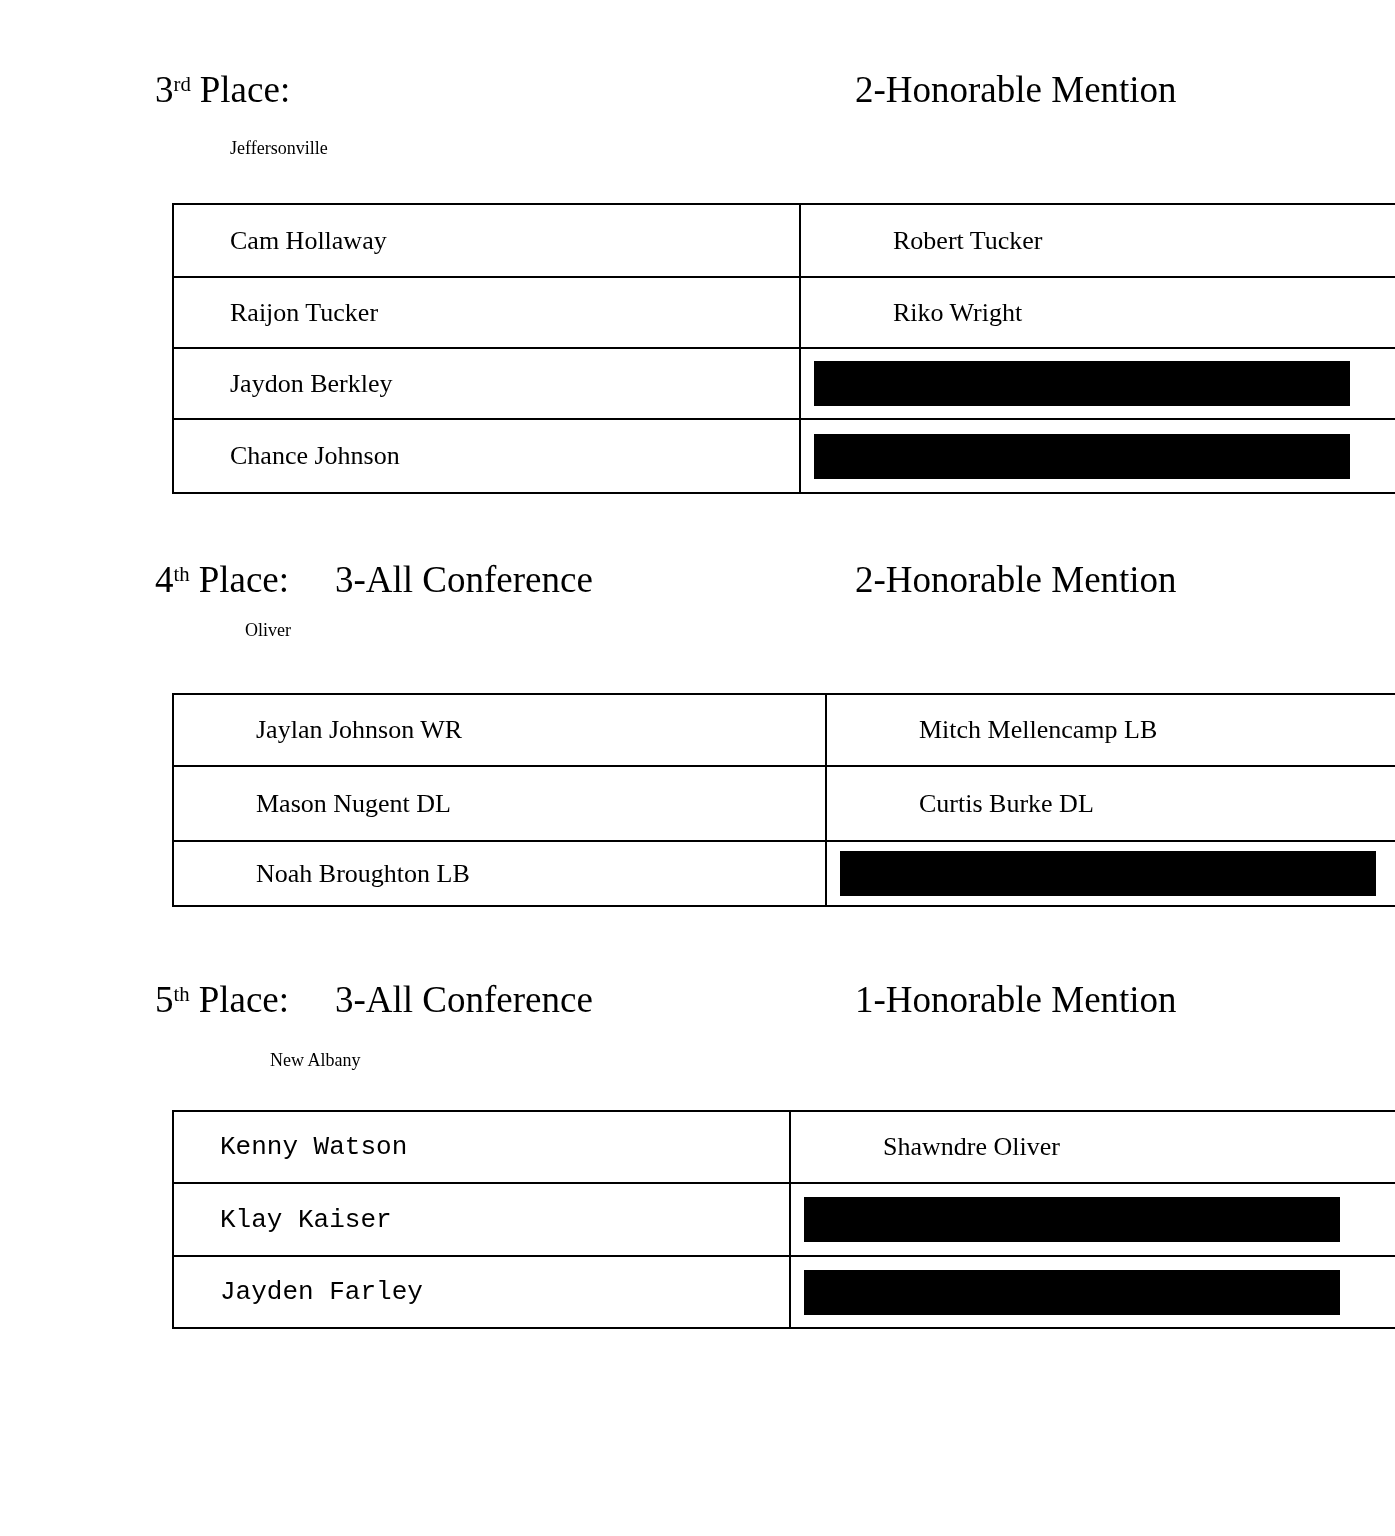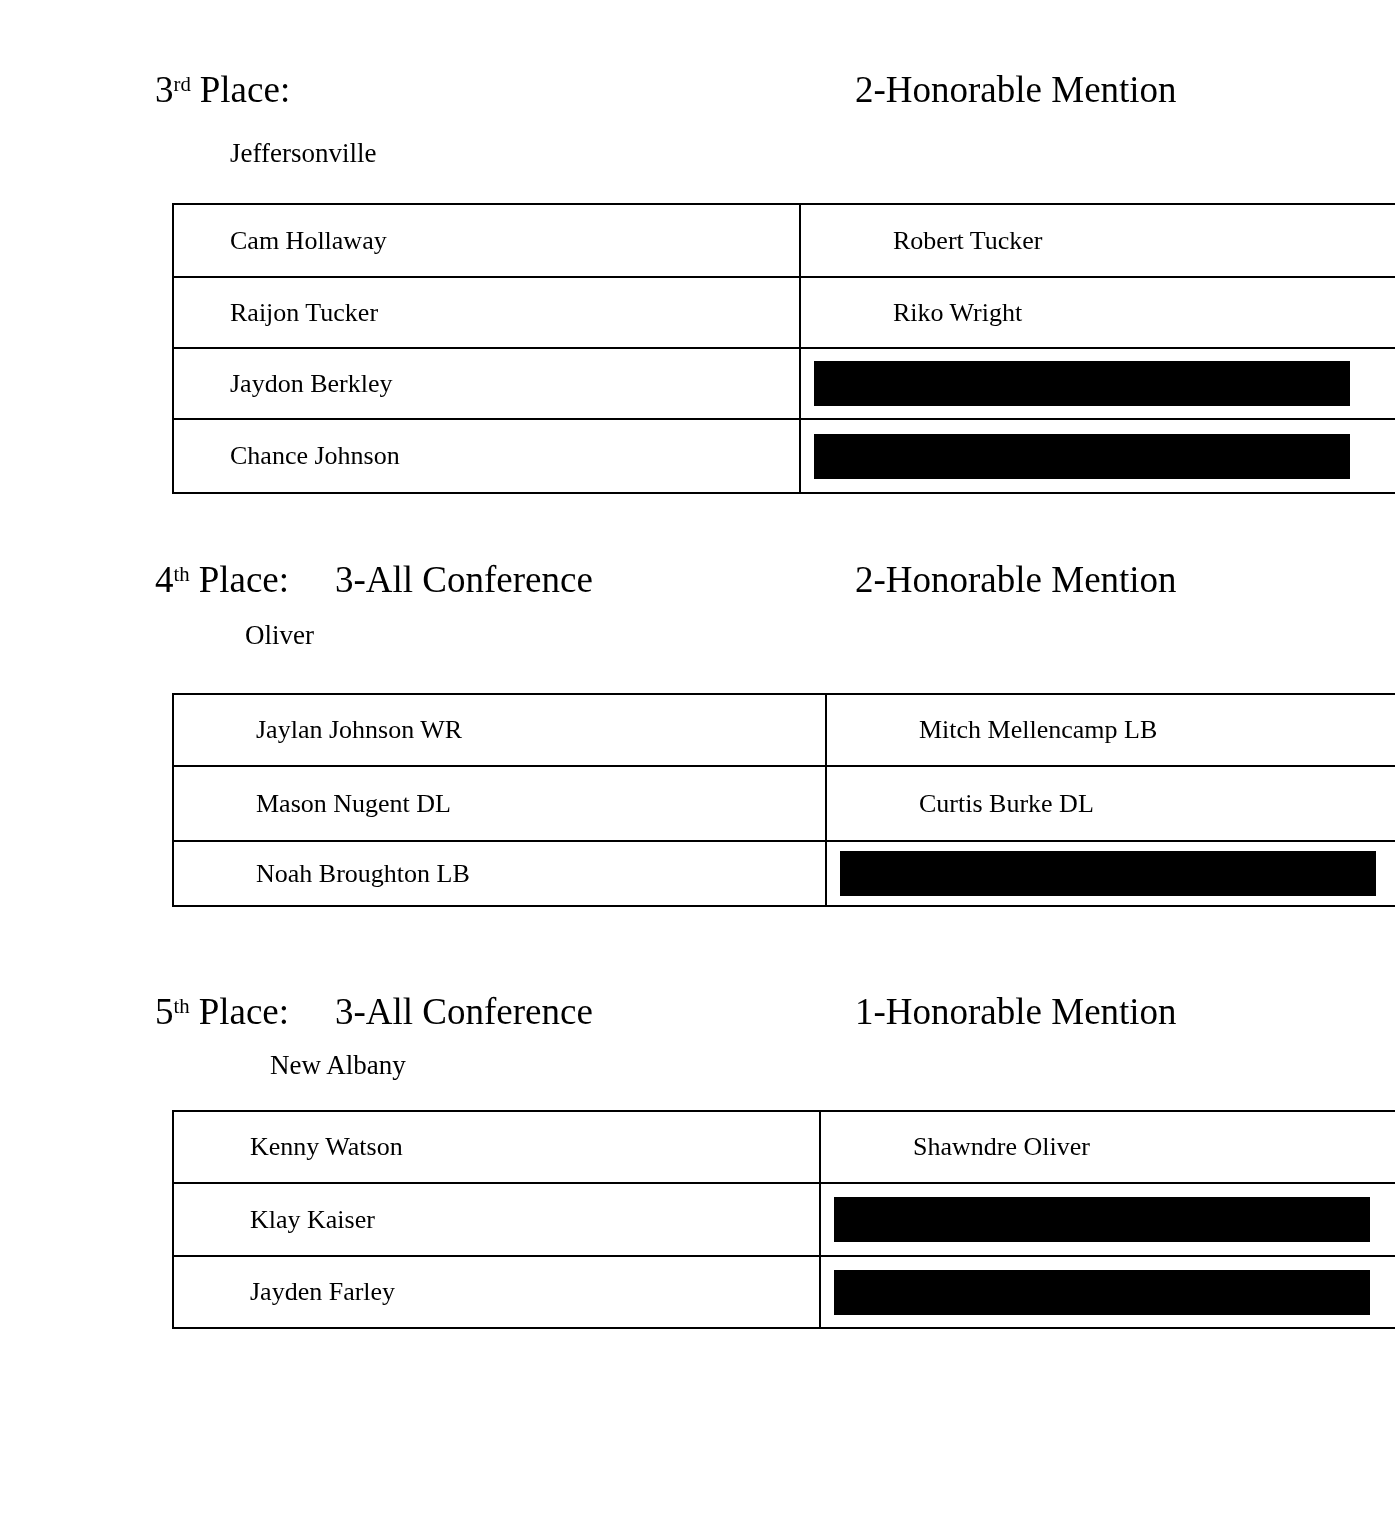--- a/index.html
+++ b/index.html
@@ -26,21 +26,21 @@
   .h-conf  { left: 180px; }
   .h-hm    { left: 700px; }
   sup.ord {
     font-size: 0.56em;
     vertical-align: 0.52em;
     line-height: 0;
   }
   .place-word { margin-left: 9px; }
   .team {
     position: absolute;
-    font-size: 27px;
+    font-size: 18px;
     white-space: nowrap;
   }
   table.roster {
     position: absolute;
     left: 172px;
     width: 1138px;
     border-collapse: collapse;
     table-layout: fixed;
     background: #ffffff;
   }
@@ -48,21 +48,21 @@
     border: 2px solid #000000;
     font-size: 26px;
     vertical-align: middle;
     overflow: hidden;
     white-space: nowrap;
   }
   td.col-left  { width: 568px; }
   td.col-right { width: 570px; padding-left: 92px; }
   .t1 td.col-left { padding-left: 56px; }
   .t2 td.col-left { padding-left: 82px; }
-  .t3 td.col-left { padding-left: 76px; }
+  .t3 td.col-left { padding-left: 46px; font-family: Liberation Mono, monospace; }
   td.col-right.redacted { padding: 0; }
   .bar {
     height: 45px;
     width: 536px;
     margin-left: 13px;
     background: #000000;
   }
   .t1 { top: 203px; }
   .t2 { top: 693px; }
   .t3 { top: 1110px; }
@@ -122,21 +122,21 @@
       </tr>
       <tr style="height:65px;">
         <td class="col-left"><span>Noah Broughton LB</span></td>
         <td class="col-right redacted">
             <div class="bar"></div>
           </td>
       </tr>
     </tbody>
   </table>
 
-  <div class="heading" style="top:978px;margin-top:12px;">
+  <div class="heading" style="top:978px;">
     <span class="h-part h-place"><span>5</span><sup class="ord">th</sup><span class="place-word">Place:</span></span>
     <span class="h-part h-conf">3-All Conference</span>
     <span class="h-part h-hm">1-Honorable Mention</span>
   </div>
   <div class="team" style="left:250px; top:1050px;margin-left:20px;">New Albany</div>
 
   <table class="roster t3">
     <tbody>
       <tr style="height:72px;">
         <td class="col-left"><span>Kenny Watson</span></td>

